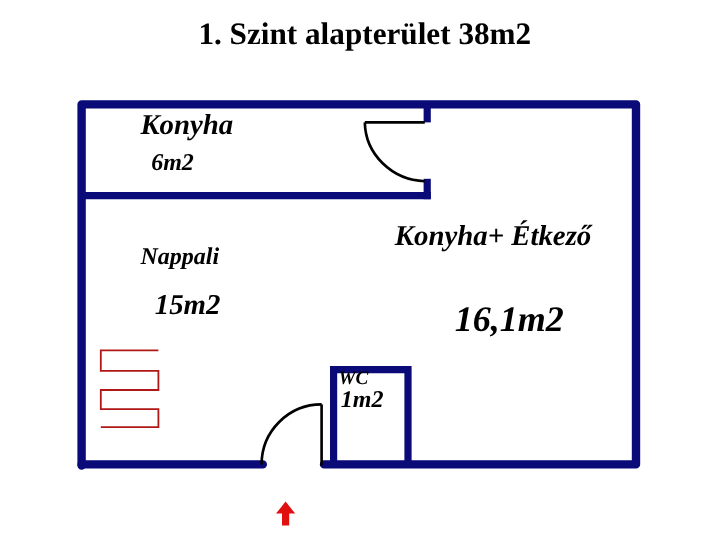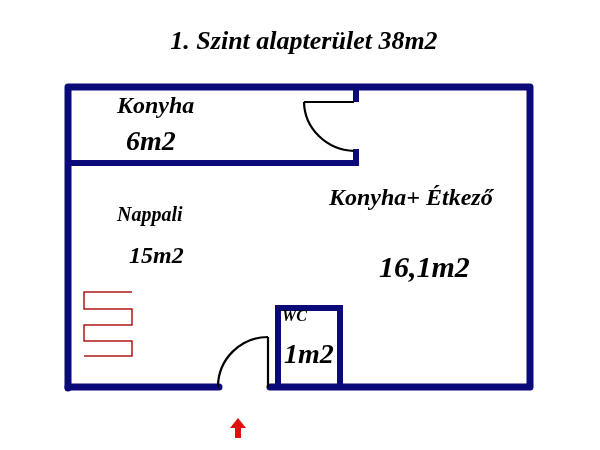--- a/index.html
+++ b/index.html
@@ -1,19 +1,19 @@
 <!DOCTYPE html>
 <html><head>
   <meta charset="utf-8">
   <style>
     html, body { margin: 0; padding: 0; background: #ffffff; }
     body { width: 600px; height: 450px; position: relative; overflow: hidden;
            font-family: "Liberation Serif", "DejaVu Serif", serif; }
     .title { position: absolute; left: 0; top: 14px; width: 600px; text-align: center;
-             font-size: 26px; font-weight: bold; font-style: italic; color: #000; padding-left: 8px; box-sizing: border-box; margin-top: 12px; }
+             font-size: 26px; font-weight: bold; color: #000; padding-left: 8px; box-sizing: border-box; }
     .label { position: absolute; font-weight: bold; font-style: italic; color: #000; white-space: nowrap; }
     svg { position: absolute; left: 0; top: 0; }
   </style>
 </head>
 <body>
 
 <div class="title">1. Szint alapterület 38m2</div>
 
 <svg width="600" height="450" viewBox="0 0 600 450">
 
@@ -47,22 +47,22 @@
   <g fill="none" stroke="#b01818" stroke-width="1.5">
     <polyline points="132,292 84,292 84,309 132,309 132,325 84,325 84,341 132,341 132,356 84,356"></polyline>
   </g>
 
   <g fill="#e01010">
     <polygon points="238,418 230,428 235,428 235,438 241,438 241,428 246,428"></polygon>
   </g>
 </svg>
 
 <div class="label" style="left:117px; top:92px; font-size:24px;">Konyha</div>
-<div class="label" style="left:126px; top:125px; font-size:28px;">6m2</div>
+<div class="label" style="left:126px; top:125px; font-size:20px;">6m2</div>
 
 <div class="label" style="left:117px; top:203px; font-size:20px;">Nappali</div>
 <div class="label" style="left:129px; top:242px; font-size:24px;">15m2</div>
 
 <div class="label" style="left:329px; top:184px; font-size:24px;">Konyha+ Étkező</div>
 <div class="label" style="left:379px; top:250px; font-size:30px;">16,1m2</div>
 
 <div class="label" style="left:282px; top:307px; font-size:16px;">WC</div>
-<div class="label" style="left:284px; top:338px; font-size:28px;">1m2</div>
+<div class="label" style="left:284px; top:322px; font-size:20px;">1m2</div>
 
 </body></html>

